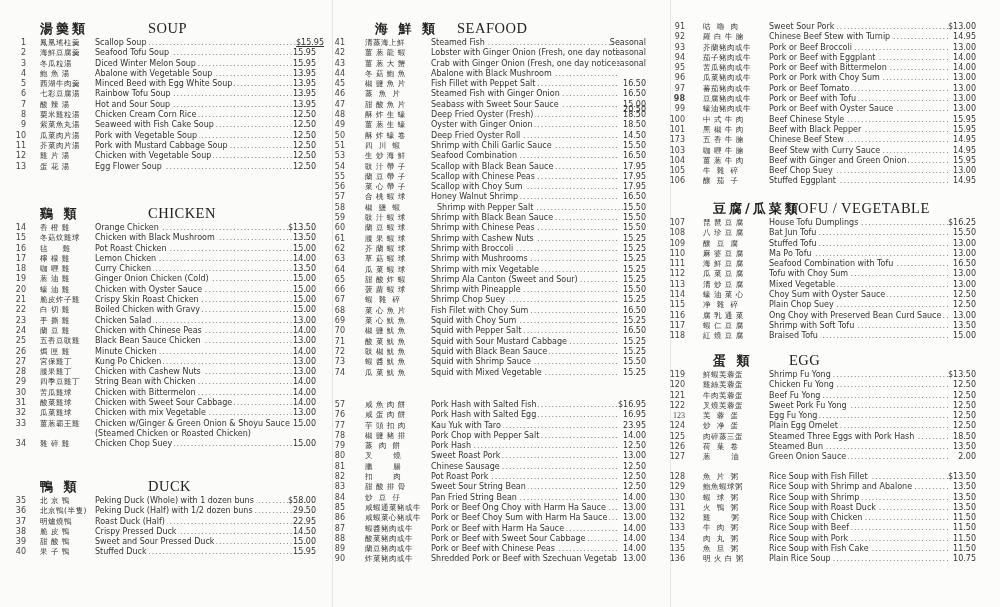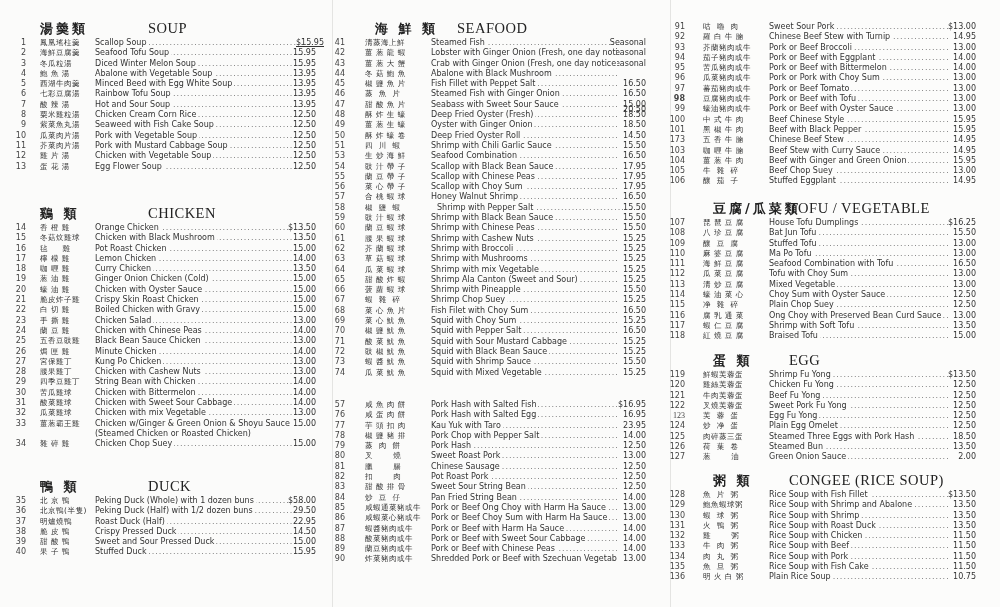--- a/index.html
+++ b/index.html
@@ -826,24 +826,20 @@
         <span class="price" style="right: 25px;">13.50</span>
       </div>
       <div class="row">
         <span class="num" style="left: -4px;">127</span>
         <span class="zh" style="left: 32px; white-space: pre;">葱       油</span>
         <span class="en" style="left: 98px; width: 180px;"><span class="t">Green Onion Sauce</span></span>
         <span class="price" style="right: 25px;">2.00</span>
       </div>
     </div>
   <div class="section" style="top: 472px;">
-      <div class="head">
-        <span class="zh" style="left: 42px;">粥 類</span>
-        <span class="en" style="left: 118px;">CONGEE (RICE SOUP)</span>
-      </div>
       <div class="row">
         <span class="num" style="left: -4px;">128</span>
         <span class="zh" style="left: 32px; white-space: pre;">魚  片  粥</span>
         <span class="en" style="left: 98px; width: 180px;"><span class="t">Rice Soup with Fish Fillet</span></span>
         <span class="price" style="right: 25px;">$13.50</span>
       </div>
       <div class="row">
         <span class="num" style="left: -4px;">129</span>
         <span class="zh" style="left: 32px; white-space: pre;">鮑魚蝦球粥</span>
         <span class="en" style="left: 98px; width: 180px;"><span class="t">Rice Soup with Shrimp and Abalone</span></span>

